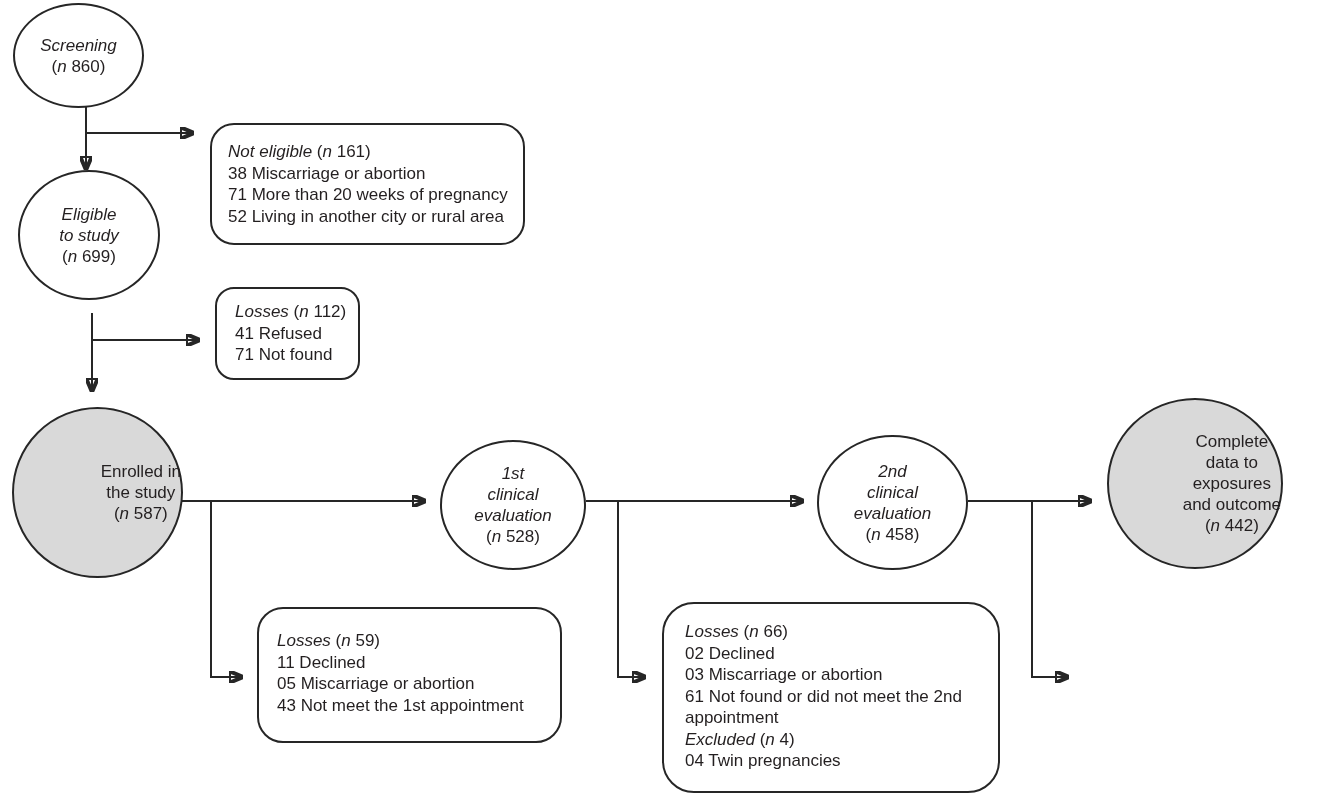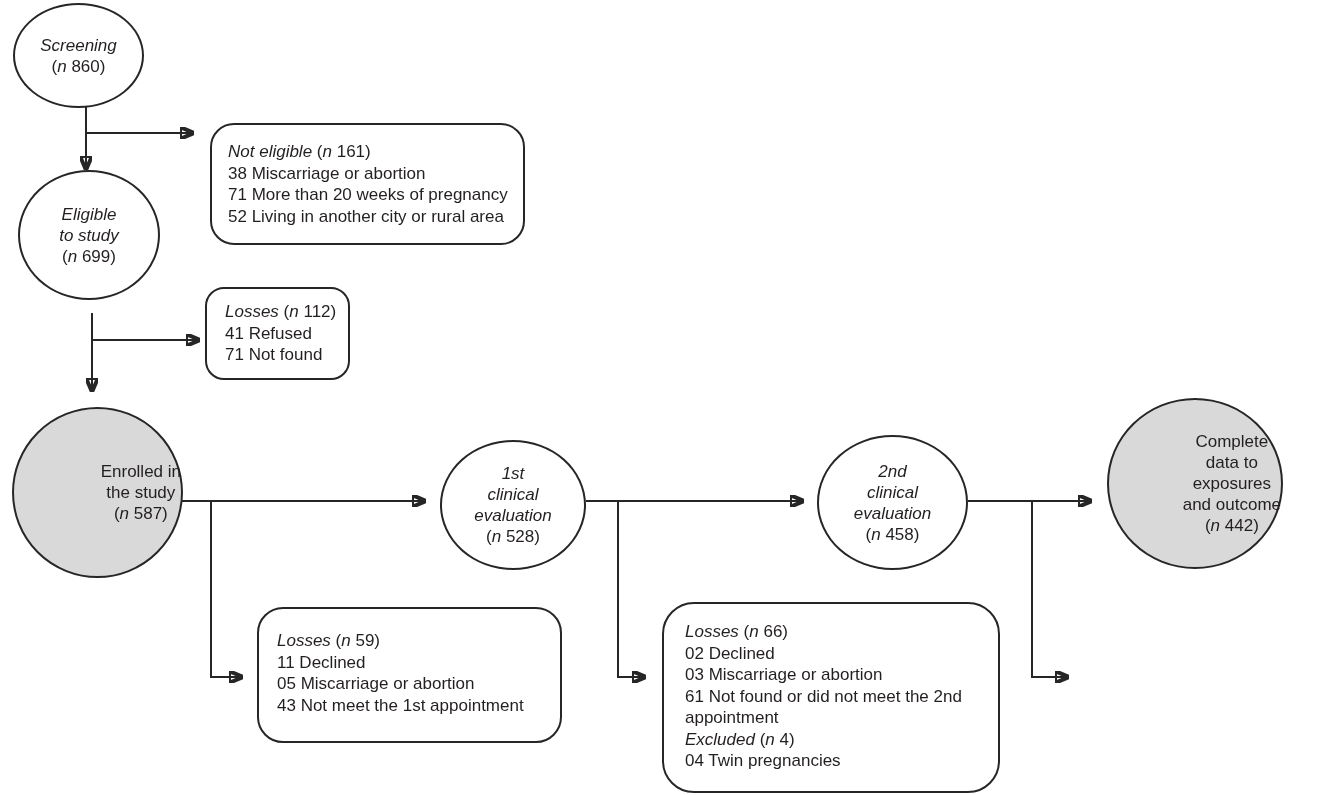--- a/index.html
+++ b/index.html
@@ -42,21 +42,21 @@
   }
   
   #node-screening{left:13px;top:3px;width:131px;height:105px;}
   #node-eligible{left:18px;top:170px;width:142px;height:130px;}
   #node-enrolled{left:12px;top:407px;width:171px;height:171px;}
   #node-eval1{left:440px;top:440px;width:146px;height:130px;}
   #node-eval2{left:817px;top:435px;width:151px;height:135px;}
   #node-complete{left:1107px;top:398px;width:176px;height:171px;}
   
   #box-not-eligible{left:210px;top:75px;width:315px;height:122px;border-radius:24px;padding:16px 12px 0 16px;margin-top:48px;}
-  #box-losses-112{left:205px;top:287px;width:145px;height:93px;border-radius:19px;padding:12px 10px 0 18px;}
+  #box-losses-112{left:215px;top:287px;width:145px;height:93px;border-radius:19px;padding:12px 10px 0 18px;}
   #box-losses-59{left:257px;top:607px;width:305px;height:136px;border-radius:26px;padding:21px 12px 0 18px;}
   #box-losses-66{left:662px;top:602px;width:338px;height:191px;border-radius:32px;padding:17px 14px 0 21px;}
   #box-losses-16{left:1085px;top:603px;width:243px;height:174px;border-radius:30px;padding:18px 10px 0 23px;}
 </style>
 </head>
 <body>
 
 <div class="canvas">
 
   <svg class="connectors" viewBox="0 0 1333 795">

